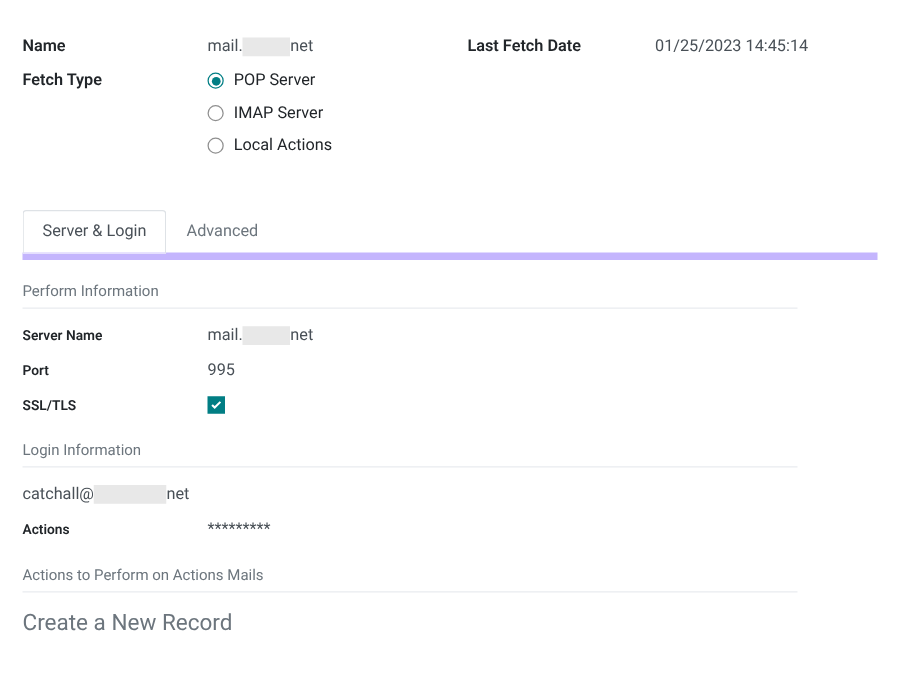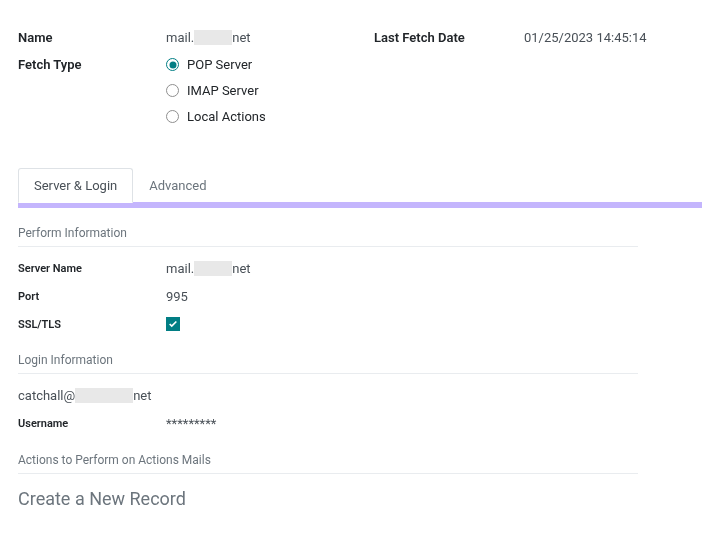--- a/index.html
+++ b/index.html
@@ -234,21 +234,21 @@
       <div class="section-title">Login Information</div>
       <hr class="section-divider">
       <div class="section-field-row">
         <div class="field-value value-with-mask">
           <span>catchall@</span>
           <span class="masked-value" style="width:58px;"></span>
           <span>net</span>
         </div>
       </div>
       <div class="section-field-row">
-        <div class="section-field-label">Username</div>
+        <div class="section-field-label">Actions</div>
         <div class="field-value">*********</div>
       </div>
     </div>
 
     <div class="section">
       <div class="section-title">Actions to Perform on Actions Mails</div>
       <hr class="section-divider">
       <div class="placeholder-text">Create a New Record</div>
     </div>
   </div>

